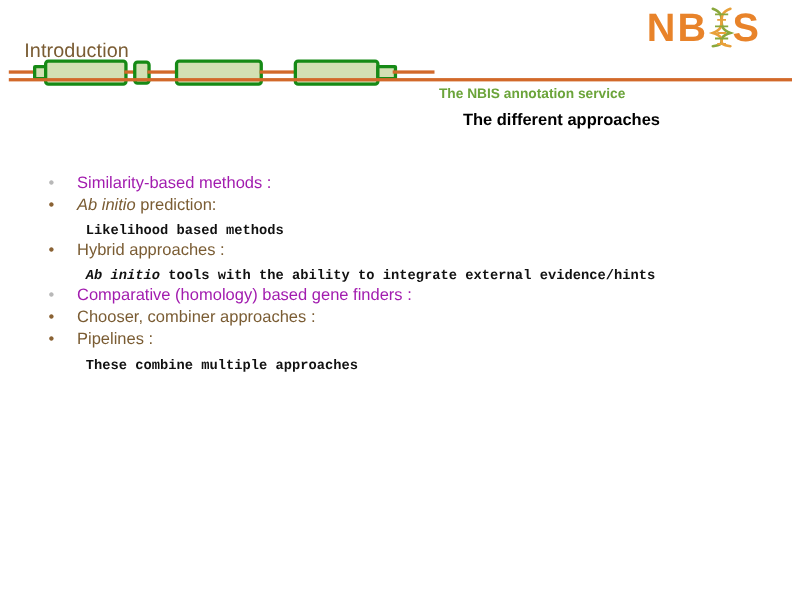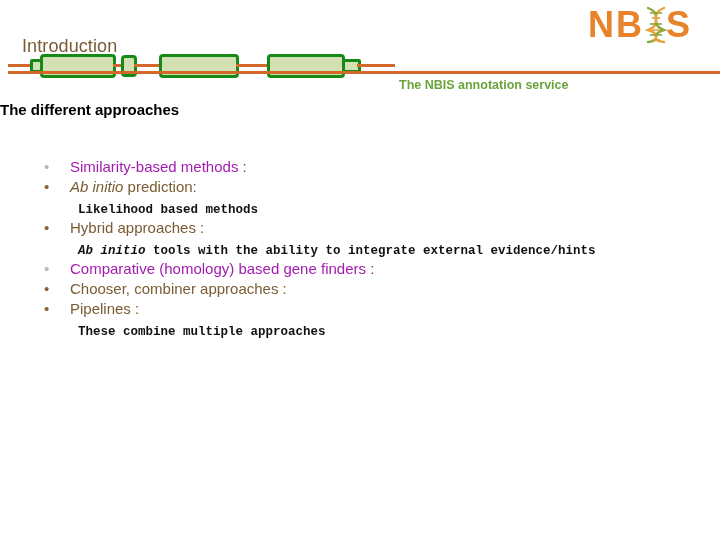--- a/index.html
+++ b/index.html
@@ -105,21 +105,21 @@
     font-weight: bold;
     white-space: nowrap;
   }
 
   
   #content-heading {
     position: absolute;
     left: 0;
     top: 101px;
     width: 600px;
-    text-align: left;
+    text-align: right;
     font-size: 15px;
     font-weight: bold;
     color: #000000;
   }
 
   
   #bullet-list {
     position: absolute;
     left: 38px;
     top: 157px;

